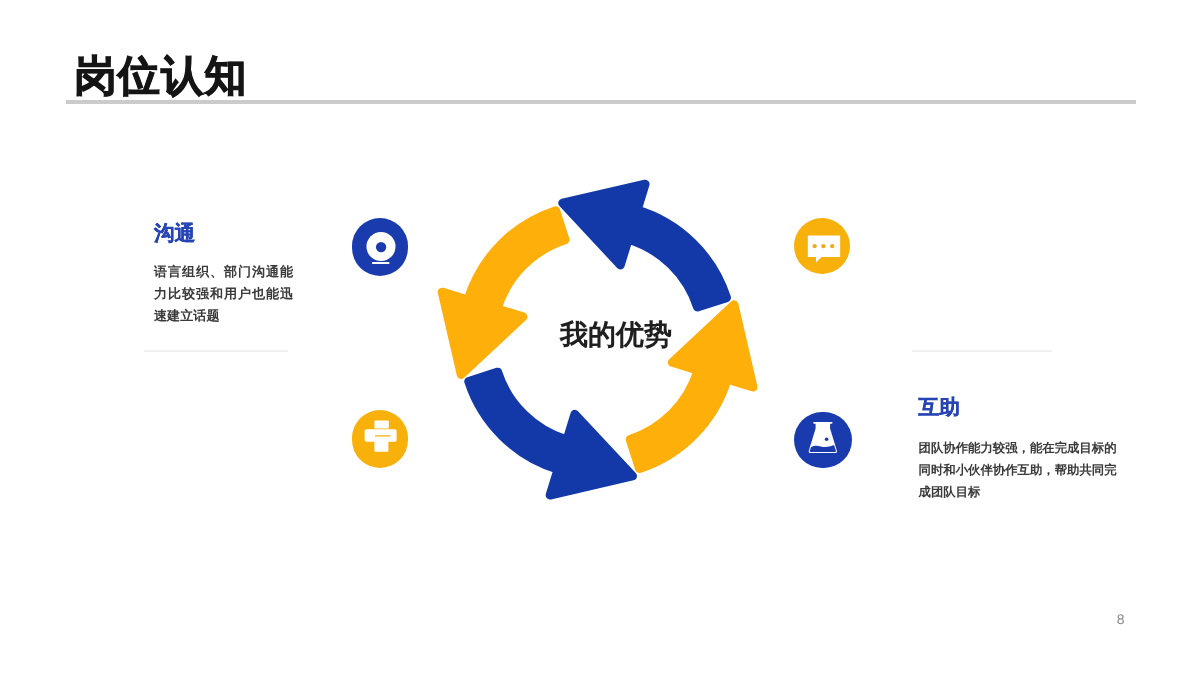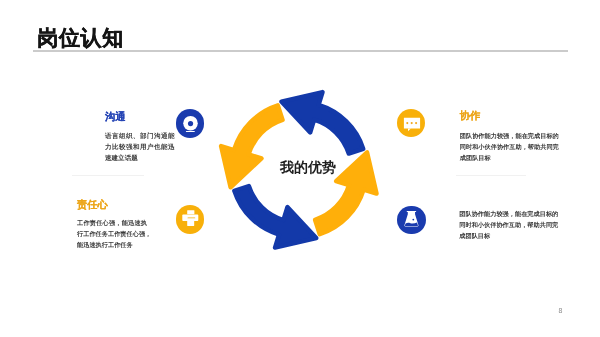--- a/index.html
+++ b/index.html
@@ -24,52 +24,37 @@
   #page-number{font-size:7px;color:#8c8c8c;line-height:1;}
 </style>
 </head>
 <body>
 
 <div id="slide">
 
   <div class="abs" id="page-title">岗位认知</div>
   <div class="abs" id="title-rule" style="background: rgb(203, 203, 203);"></div>
 
-  <div class="abs card" id="card-communication" style="left:77px;top:112.5px;width:70px;margin-left:28px;">
+  <div class="abs card" id="card-communication" style="left:77px;top:112.5px;width:70px;">
     <div class="card-heading" style="-webkit-text-stroke: 0.1px rgb(38, 69, 181); color: rgb(38, 69, 181);">沟通</div>
     <div class="card-body big" style="margin-top: 8.2px; width: 69.6px; color: rgb(58, 58, 58);">
         <div>语言组织、部门沟通能</div>
         <div>力比较强和用户也能迅</div>
         <div class="last">速建立话题</div>
       </div>
   </div>
 
   <div class="abs divider" id="divider-left" style="left:72px;top:174.6px;width:72px;"></div>
 
-  <div class="abs card" id="card-responsibility" style="left:77px;top:201.2px;width:72px;">
-    <div class="card-heading" style="-webkit-text-stroke: 0.1px rgb(236, 165, 24); color: rgb(236, 165, 24);">责任心</div>
-    <div class="card-body narrow" style="margin-top: 6.8px; width: 70px; color: rgb(58, 58, 58);">
-        <div>工作责任心强，能迅速执</div>
-        <div>行工作任务工作责任心强，</div>
-        <div class="last">能迅速执行工作任务</div>
-      </div>
-  </div>
 
-  <div class="abs card" id="card-collaboration" style="left:459.8px;top:112.1px;width:99px;">
-    <div class="card-heading" style="-webkit-text-stroke: 0.1px rgb(236, 165, 24); color: rgb(236, 165, 24);">协作</div>
-    <div class="card-body" style="margin-top: 8.5px; width: 98.8px; color: rgb(58, 58, 58);">
-        <div>团队协作能力较强，能在完成目标的</div>
-        <div>同时和小伙伴协作互助，帮助共同完</div>
-        <div class="last">成团队目标</div>
-      </div>
-  </div>
 
   <div class="abs divider" id="divider-right" style="left:456px;top:174.6px;width:70px;"></div>
 
   <div class="abs card" id="card-mutual-aid" style="left:459.3px;top:200.4px;width:99px;">
+    <div class="card-heading" style="-webkit-text-stroke: 0.1px rgb(38, 69, 181); color: rgb(38, 69, 181);">互助</div>
     <div class="card-body" style="margin-top: 8.6px; width: 98.8px; color: rgb(58, 58, 58);">
         <div>团队协作能力较强，能在完成目标的</div>
         <div>同时和小伙伴协作互助，帮助共同完</div>
         <div class="last">成团队目标</div>
       </div>
   </div>
 
   <svg class="abs" id="cycle" width="600" height="337" viewBox="0 0 600 337" style="left:0;top:0;">
     <g stroke-linejoin="round" stroke-width="4.4">
       <path d="M363.28 148.85 A67.80 67.80 0 0 0 318.62 104.96 L322.57 92.05 L281.33 101.56 L310.20 132.50 L314.15 119.59 A52.50 52.50 0 0 1 348.73 153.58 Z" fill="#1339a9" stroke="#1339a9"></path>

